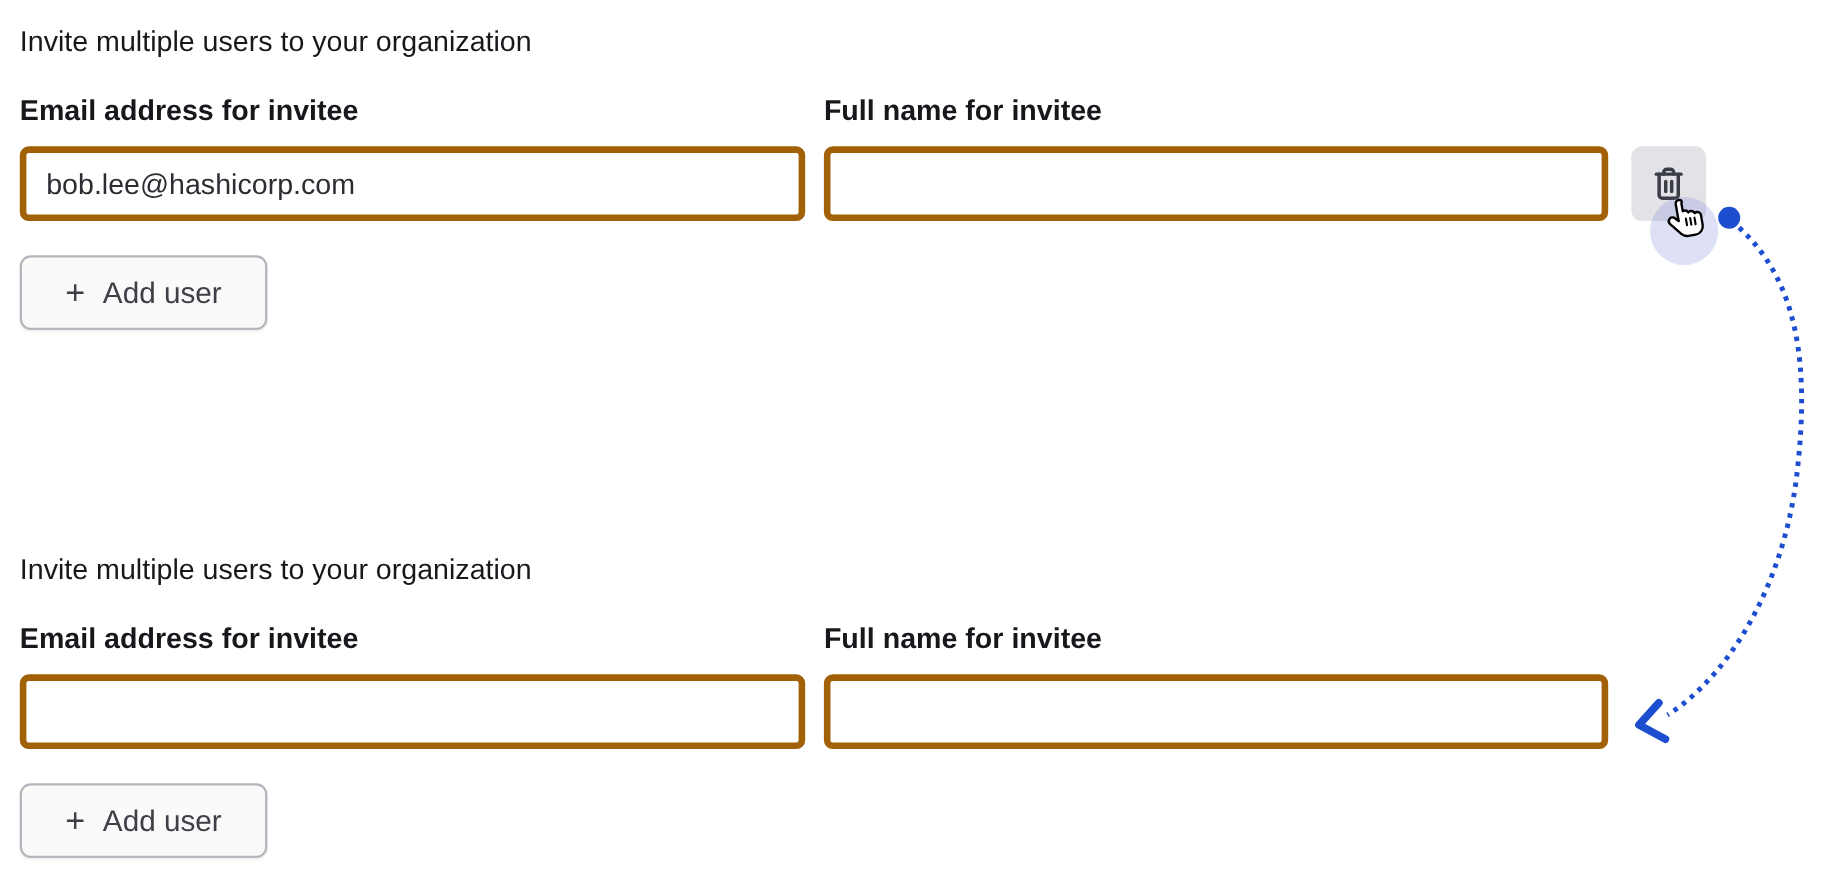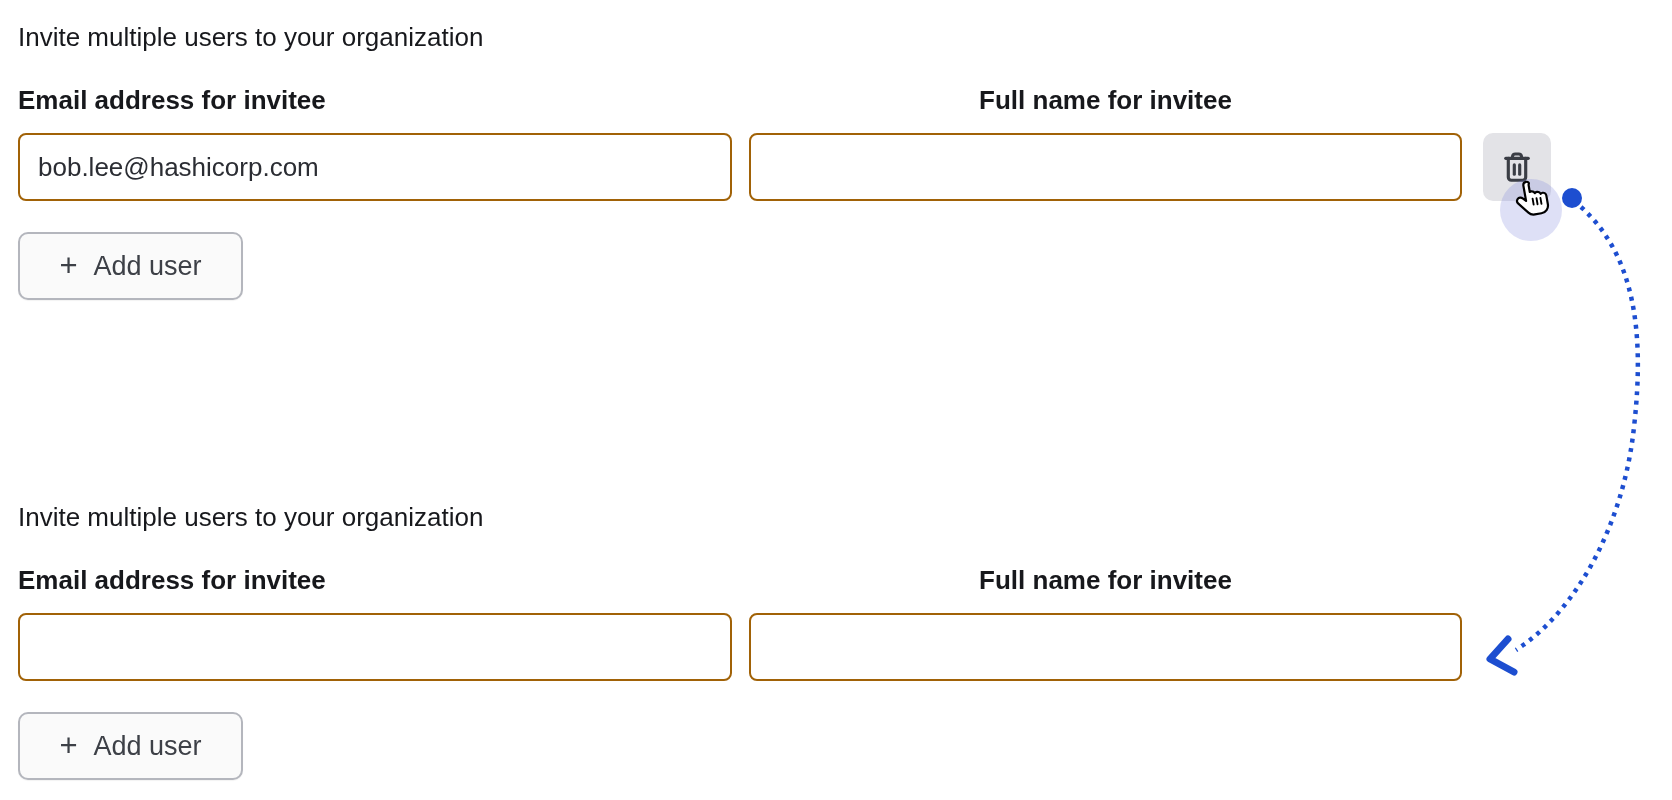--- a/index.html
+++ b/index.html
@@ -19,34 +19,34 @@
     font-weight: 400;
     color: #17181c;
     margin: 0 0 33px 0;
     letter-spacing: 0;
   }
   .section + .section { margin-top: 202px; }
 
   .form-row { display: flex; align-items: flex-start; }
   .field { display: flex; flex-direction: column; }
   .field.email { width: 714px; margin-right: 17px; }
-  .field.name  { width: 713px; align-items: center; }
+  .field.name  { width: 713px; }
 
   .field-label {
     display: block;
     font-size: 26px;
     line-height: 30px;
     font-weight: 700;
     color: #17181c;
     margin-bottom: 18px;
   }
   .text-input {
     width: 100%;
     height: 68px;
-    border: 2px solid #a16207;
+    border: 6px solid #a16207;
     border-radius: 8px;
     background: #ffffff;
     font-family: "Liberation Sans", "DejaVu Sans", sans-serif;
     font-size: 26px;
     color: #2b2d33;
     padding: 0 18px;
     outline: none;
   }
 
   .delete-btn {

